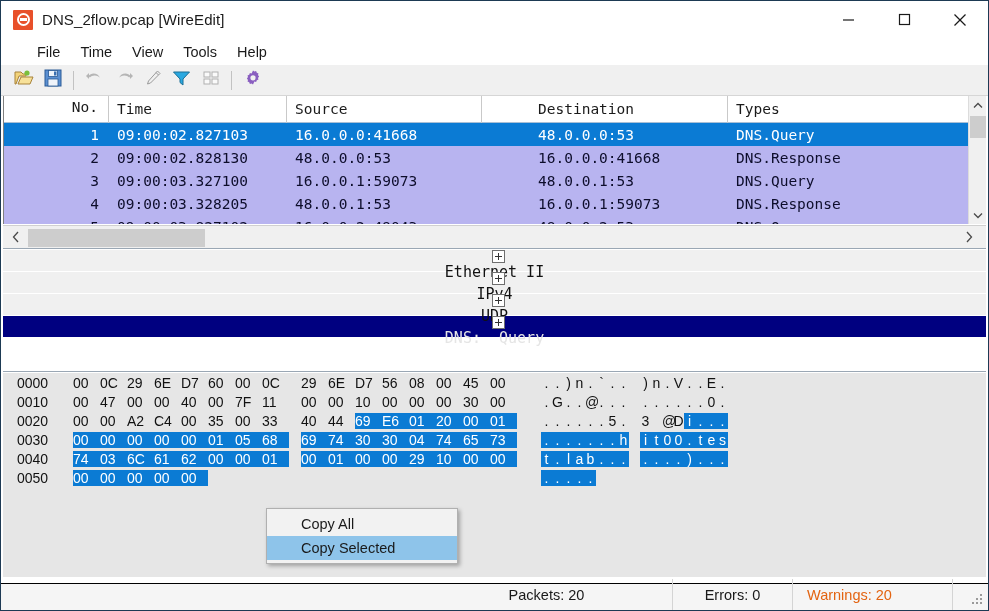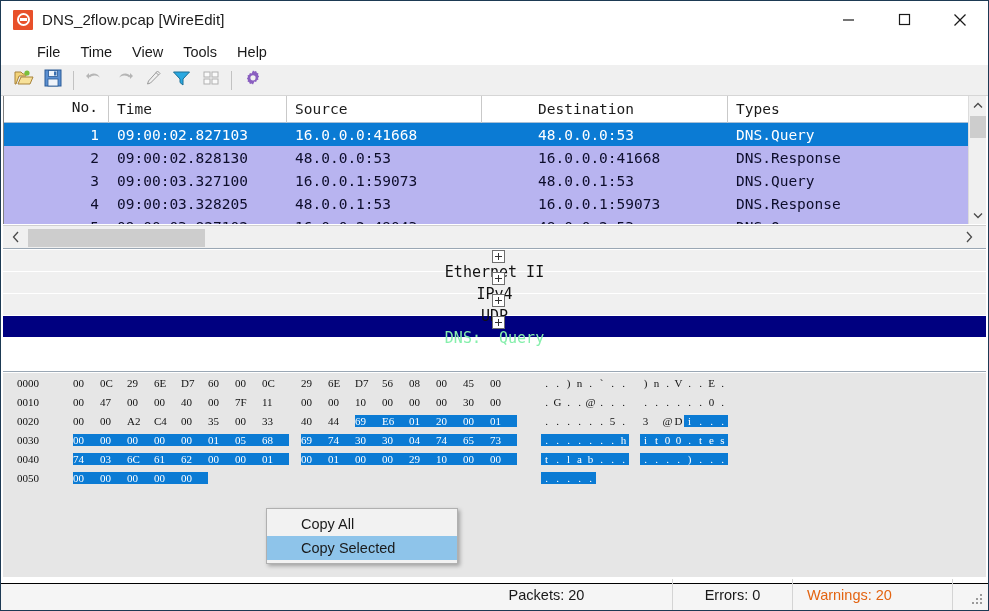--- a/index.html
+++ b/index.html
@@ -168,33 +168,33 @@
     position: relative; flex: none;
   }
   .pt-row .expander::before {
     content: ""; position: absolute; left: 2px; top: 5px; width: 7px; height: 1px; background: #333;
   }
   .pt-row .expander::after {
     content: ""; position: absolute; left: 5px; top: 2px; width: 1px; height: 7px; background: #333;
   }
   .pt-row .label { white-space: pre; }
   .pt-row.selected { background: #000080; }
-  .pt-row.selected .label { color: #86efac; }
+  .pt-row.selected .label { color: #e5e5e5; }
   .pt-filler { background: #ffffff; height: 34px; }
 
   
   .hexpane {
     position: absolute; left: 2px; top: 372px; width: 983px; height: 204px;
     background: #e6e6e6;
     overflow: hidden;
   }
   .hexrow {
     display: flex; height: 19px; align-items: center;
-    font-family: Liberation Serif, serif;
-    font-size: 11px; color: #111111;
+    font-family: Liberation Sans, sans-serif;
+    font-size: 14px; color: #111111;
     white-space: pre;
   }
   .hexrow .off { width: 70px; padding-left: 14px; flex: none; }
   .hexrow .bytes { display: flex; }
   .hexrow .b {
     width: 27px; text-align: left; flex: none;
   }
   .hexrow .b.gap { margin-left: 12px; }
   .hexrow .b.hl { background: #0b7bd4; color: #ffffff; }
   .hexrow .ascii { margin-left: 24px; display: flex; }

